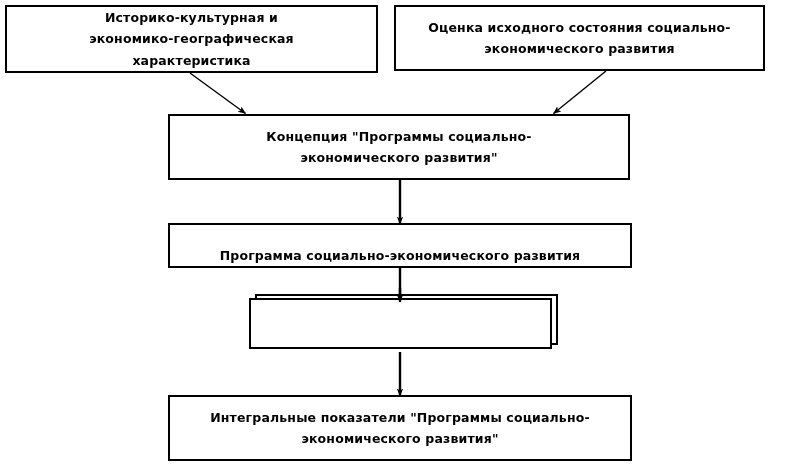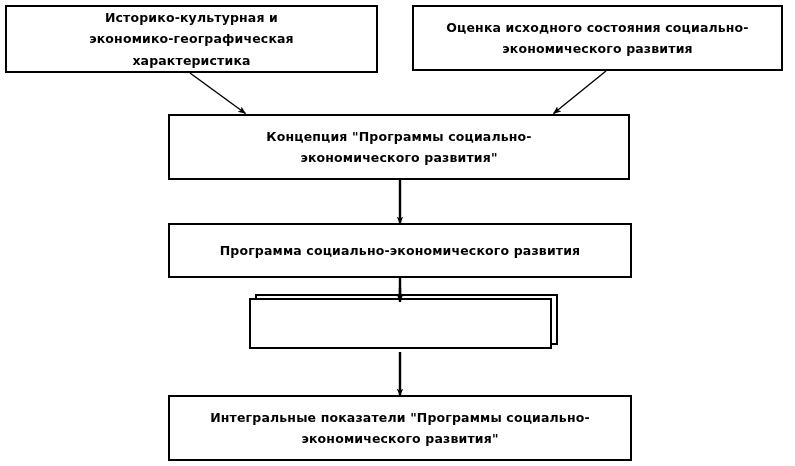--- a/index.html
+++ b/index.html
@@ -37,27 +37,27 @@
     letter-spacing: 0.15px;
     padding: 0 8px;
     white-space: pre-line;
   }
 
   
   #node-historic-cultural {
     left: 5px;  top: 5px;   width: 373px; height: 68px;
   }
   #node-initial-assessment {
-    left: 412px; top: 5px;  width: 371px; height: 66px;
+    left: 394px; top: 5px;  width: 371px; height: 66px;
   }
   #node-concept {
     left: 168px; top: 114px; width: 462px; height: 66px;
   }
   #node-program {
-    left: 168px; top: 223px; width: 464px; height: 55px;
+    left: 168px; top: 223px; width: 464px; height: 45px; align-items: flex-end;
   }
   #node-projects-back {
     left: 255px; top: 294px; width: 303px; height: 51px;
     z-index: 2;
   }
   #node-projects-mid {
     left: 249px; top: 298px; width: 303px; height: 51px;
     z-index: 2;
   }
   #node-projects-front {

